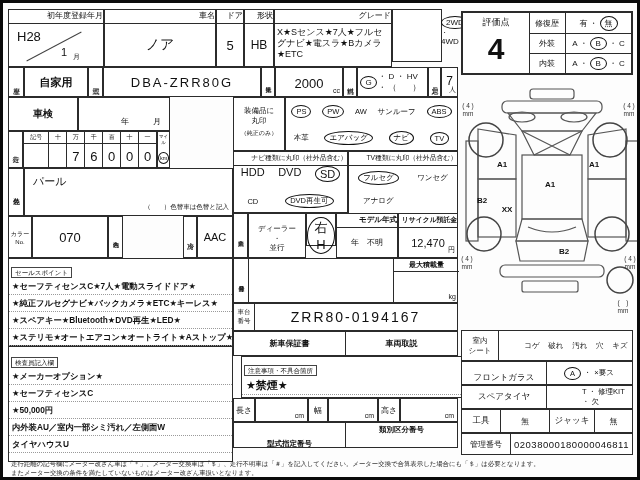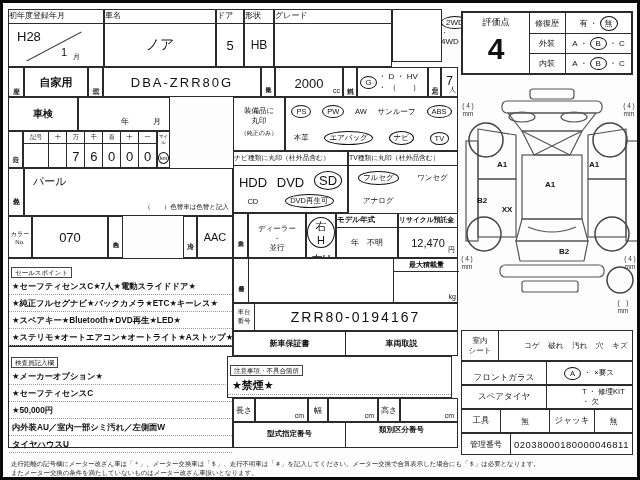--- a/index.html
+++ b/index.html
@@ -1,19 +1,19 @@
 <!DOCTYPE html>
 <html><head>
 <meta charset="utf-8">
 <style>
   html,body{margin:0;padding:0;}
   body{width:640px;height:480px;background:#e8e8e8;font-family:"Liberation Sans","DejaVu Sans",sans-serif;color:#111;}
   #sheet{position:relative;width:640px;height:480px;background:#fdfdfd;border:3px solid #0a0a0a;box-sizing:border-box;overflow:hidden;}
   .cell{position:absolute;border:1px solid #2b2b2b;background:#fff;box-sizing:border-box;}
-  .hd{font-size:8px;text-align:left;border-bottom:1px solid #2b2b2b;line-height:12px;height:13px;overflow:hidden;}
+  .hd{font-size:8px;text-align:right;border-bottom:1px solid #2b2b2b;line-height:12px;height:13px;overflow:hidden;}
   .ctr{display:flex;align-items:center;justify-content:center;}
   .vlabel{writing-mode:vertical-rl;text-orientation:upright;font-size:7px;display:flex;align-items:center;justify-content:center;letter-spacing:0;}
   .circ{display:inline-block;border:1.4px solid #111;border-radius:50%;text-align:center;padding:1px 4px;min-width:0.9em;}
   .dotline{border-bottom:1px dotted #9a9a9a;}
   .tag{display:inline-block;border:1px solid #444;font-size:6.5px;padding:0 3px;line-height:9px;background:#fff;}
   .flexrow{display:flex;}
   svg text{font-family:"Liberation Sans","DejaVu Sans",sans-serif;}
 </style>
 </head>
 <body>
@@ -36,20 +36,21 @@
   <div class="cell" style="left:213px;top:6px;width:28px;height:58px;">
     <div class="hd">ドア</div>
     <div class="ctr" style="height:42px;font-size:13px;">5</div>
   </div>
   <div class="cell" style="left:241px;top:6px;width:30px;height:58px;">
     <div class="hd">形状</div>
     <div class="ctr" style="height:42px;font-size:12px;">HB</div>
   </div>
   <div class="cell" style="left:271px;top:6px;width:118px;height:58px;">
     <div class="hd">グレード</div>
+    <div style="padding:3px 2px;font-size:9px;line-height:11px;word-break:break-all;">X★Sセンス★7人★フルセグナビ★電スラ★Bカメラ★ETC</div>
   </div>
   <div class="cell" style="left:389px;top:6px;width:40px;height:53px;text-align:center;padding-left:48px;">
     <div style="margin-top:6px;font-size:8px;"><span class="circ">2WD</span></div>
     <div style="font-size:7px;line-height:8px;">・</div>
     <div style="font-size:8px;">4WD</div>
   </div>
 
   <div class="cell vlabel" style="left:5px;top:64px;width:16px;height:30px;">車歴</div>
   <div class="cell ctr" style="left:21px;top:64px;width:64px;height:30px;font-size:11px;font-weight:bold;">自家用</div>
   <div class="cell vlabel" style="left:85px;top:64px;width:15px;height:30px;">型式</div>
@@ -129,21 +130,21 @@
     <div style="display:flex;justify-content:space-around;align-items:center;height:26px;">
       <span>本革</span>
       <span class="circ">エアバッグ</span>
       <span class="circ">ナビ</span>
       <span class="circ">TV</span>
     </div>
   </div>
 
   <div class="cell" style="left:230px;top:148px;width:115px;height:62px;">
     <div class="hd" style="font-size:6.8px;">ナビ種類に丸印（社外品含む）</div>
-    <div style="display:flex;justify-content:space-around;align-items:flex-end;height:24px;font-size:13px;">
+    <div style="display:flex;justify-content:space-around;align-items:flex-start;height:24px;font-size:11px;">
       <span>HDD</span>
       <span>DVD</span>
       <span class="circ">SD</span>
     </div>
     <div style="display:flex;justify-content:space-around;align-items:center;height:22px;font-size:7.5px;">
       <span>CD</span>
       <span class="circ">DVD再生可</span>
     </div>
   </div>
   <div class="cell" style="left:345px;top:148px;width:110px;height:78px;">
@@ -167,21 +168,21 @@
   <div class="cell vlabel" style="left:105px;top:213px;width:15px;height:42px;font-size:6px;">内装色</div>
   <div class="cell vlabel" style="left:180px;top:213px;width:14px;height:42px;">冷房</div>
   <div class="cell ctr" style="left:194px;top:213px;width:36px;height:42px;font-size:11px;">AAC</div>
 
   <div class="cell vlabel" style="left:230px;top:210px;width:15px;height:45px;font-size:6px;">輸入車</div>
   <div class="cell" style="left:245px;top:210px;width:58px;height:45px;text-align:center;font-size:7.5px;">
     <div style="margin-top:10px;">ディーラー</div>
     <div style="line-height:9px;">・</div>
     <div>並行</div>
   </div>
-  <div class="cell" style="left:303px;top:210px;width:30px;height:45px;text-align:center;font-size:11px;">
+  <div class="cell" style="left:303px;top:210px;width:30px;height:33px;text-align:center;font-size:13px;">
     <div style="margin-top:3px;"><span class="circ">右H</span></div>
     <div style="margin-top:4px;">左H</div>
   </div>
   <div class="cell" style="left:333px;top:210px;width:62px;height:45px;">
     <div class="hd" style="font-size:7.5px;font-weight:bold;">モデル年式</div>
     <div class="ctr" style="height:29px;font-size:8px;">年　不明</div>
   </div>
   <div class="cell" style="left:395px;top:210px;width:60px;height:45px;">
     <div class="hd" style="font-size:6.8px;font-weight:bold;">リサイクル預託金</div>
     <div style="position:relative;height:29px;">
@@ -191,21 +192,21 @@
   </div>
 
   <div class="cell" style="left:5px;top:255px;width:225px;height:88px;">
     <div style="padding:2px 0 0 2px;"><span class="tag">セールスポイント</span></div>
     <div class="dotline" style="font-size:8.3px;font-weight:bold;height:15px;line-height:15px;padding-left:3px;white-space:nowrap;overflow:hidden;">★セーフティセンスC★7人★電動スライドドア★</div>
     <div class="dotline" style="font-size:8.3px;font-weight:bold;height:16px;line-height:16px;padding-left:3px;white-space:nowrap;overflow:hidden;">★純正フルセグナビ★バックカメラ★ETC★キーレス★</div>
     <div class="dotline" style="font-size:8.3px;font-weight:bold;height:16px;line-height:16px;padding-left:3px;white-space:nowrap;overflow:hidden;">★スペアキー★Bluetooth★DVD再生★LED★</div>
     <div class="dotline" style="font-size:8.3px;font-weight:bold;height:16px;line-height:16px;padding-left:3px;white-space:nowrap;overflow:hidden;">★ステリモ★オートエアコン★オートライト★Aストップ★</div>
   </div>
 
-  <div class="cell" style="left:5px;top:343px;width:225px;height:102px;">
+  <div class="cell" style="left:5px;top:343px;width:225px;height:116px;">
     <div style="padding:4px 0 0 2px;"><span class="tag">検査員記入欄</span></div>
     <div class="dotline" style="font-size:8.3px;font-weight:bold;height:15px;line-height:15px;padding-left:3px;white-space:nowrap;overflow:hidden;">★メーカーオプション★</div>
     <div class="dotline" style="font-size:8.3px;font-weight:bold;height:16px;line-height:16px;padding-left:3px;white-space:nowrap;overflow:hidden;">★セーフティセンスC</div>
     <div class="dotline" style="font-size:8.3px;font-weight:bold;height:16px;line-height:16px;padding-left:3px;white-space:nowrap;overflow:hidden;">★50,000円</div>
     <div class="dotline" style="font-size:8.3px;font-weight:bold;height:16px;line-height:16px;padding-left:3px;white-space:nowrap;overflow:hidden;">内外装AU／室内一部シミ汚れ／左側面W</div>
     <div class="dotline" style="font-size:8.3px;font-weight:bold;height:16px;line-height:16px;padding-left:3px;white-space:nowrap;overflow:hidden;">タイヤハウスU</div>
   </div>
 
   <div class="cell" style="left:230px;top:255px;width:225px;height:45px;">
     <div class="vlabel" style="position:absolute;left:0;top:0;width:14px;height:43px;border-right:1px solid #2b2b2b;font-size:6px;">登録番号</div>
@@ -216,38 +217,38 @@
   </div>
   <div class="cell" style="left:230px;top:300px;width:225px;height:28px;">
     <div style="position:absolute;left:0;top:0;width:20px;height:26px;border-right:1px solid #2b2b2b;font-size:6.5px;text-align:center;display:flex;flex-direction:column;justify-content:center;">
       <span>車台</span>
       <span>番号</span>
     </div>
     <div class="ctr" style="margin-left:20px;height:26px;font-size:14px;letter-spacing:2px;">ZRR80-0194167</div>
   </div>
   <div class="cell ctr" style="left:230px;top:328px;width:113px;height:25px;font-size:8px;font-weight:bold;">新車保証書</div>
   <div class="cell ctr" style="left:342px;top:328px;width:113px;height:25px;font-size:8px;font-weight:bold;">車両取説</div>
-  <div class="cell" style="left:224px;top:353px;width:225px;height:42px;">
+  <div class="cell" style="left:238px;top:353px;width:225px;height:42px;">
     <div style="padding:2px 0 0 2px;"><span class="tag">注意事項・不具合箇所</span></div>
     <div class="dotline" style="font-size:11px;font-weight:bold;padding:1px 0 1px 4px;">★禁煙★</div>
   </div>
   <div class="cell ctr" style="left:230px;top:395px;width:22px;height:24px;font-size:8px;">長さ</div>
   <div class="cell" style="left:252px;top:395px;width:53px;height:24px;">
     <span style="position:absolute;right:3px;bottom:2px;font-size:7px;">cm</span>
   </div>
   <div class="cell ctr" style="left:305px;top:395px;width:20px;height:24px;font-size:8px;">幅</div>
   <div class="cell" style="left:325px;top:395px;width:50px;height:24px;">
     <span style="position:absolute;right:3px;bottom:2px;font-size:7px;">cm</span>
   </div>
   <div class="cell ctr" style="left:375px;top:395px;width:22px;height:24px;font-size:8px;">高さ</div>
   <div class="cell" style="left:397px;top:395px;width:58px;height:24px;">
     <span style="position:absolute;right:3px;bottom:2px;font-size:7px;">cm</span>
   </div>
   <div class="cell" style="left:230px;top:419px;width:113px;height:26px;">
-    <div style="font-size:7.5px;font-weight:bold;text-align:center;padding-top:6px;">型式指定番号</div>
+    <div style="font-size:7.5px;font-weight:bold;text-align:center;padding-top:16px;">型式指定番号</div>
   </div>
   <div class="cell" style="left:342px;top:419px;width:113px;height:26px;">
     <div style="font-size:7.5px;font-weight:bold;text-align:center;padding-top:2px;">類別区分番号</div>
   </div>
 
   <div class="cell" style="left:458px;top:8px;width:172px;height:64px;border-width:2px;">
     <div style="position:absolute;left:0;top:0;width:66px;height:60px;border-right:1px solid #2b2b2b;text-align:center;">
       <div style="font-size:9px;padding-top:3px;">評価点</div>
       <div style="font-size:30px;font-weight:bold;line-height:40px;">4</div>
     </div>

